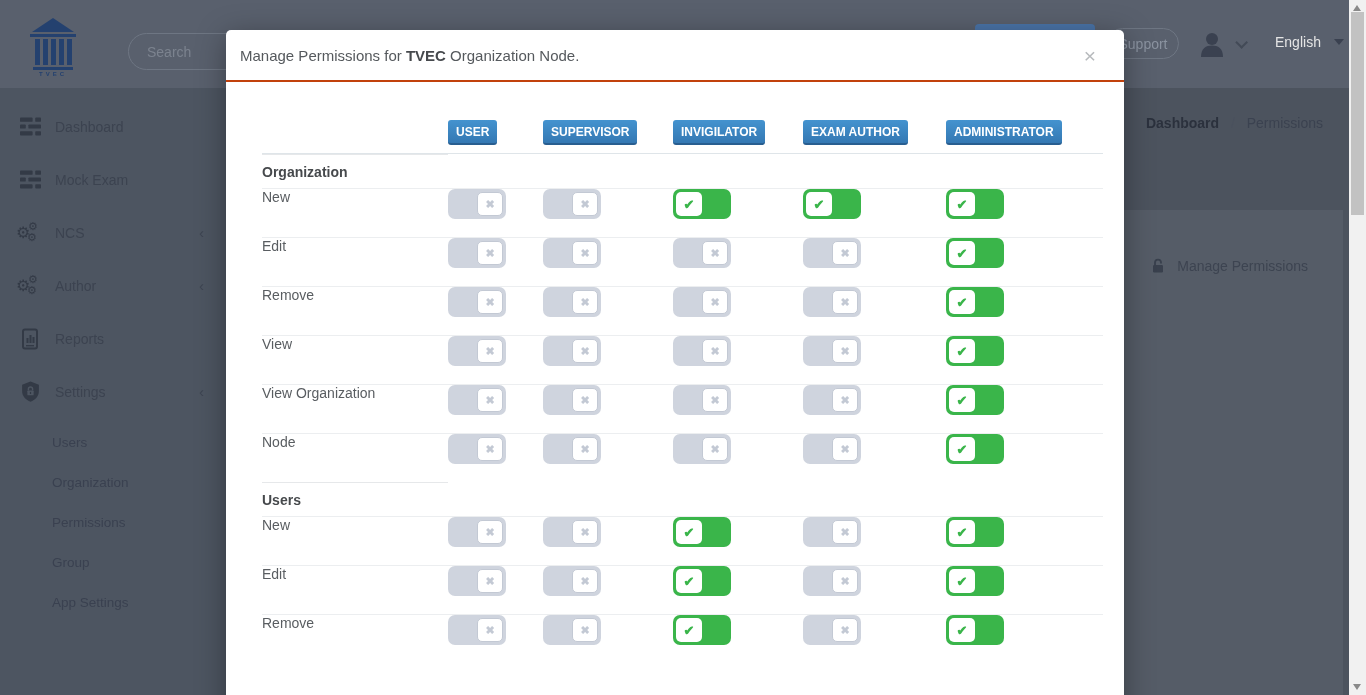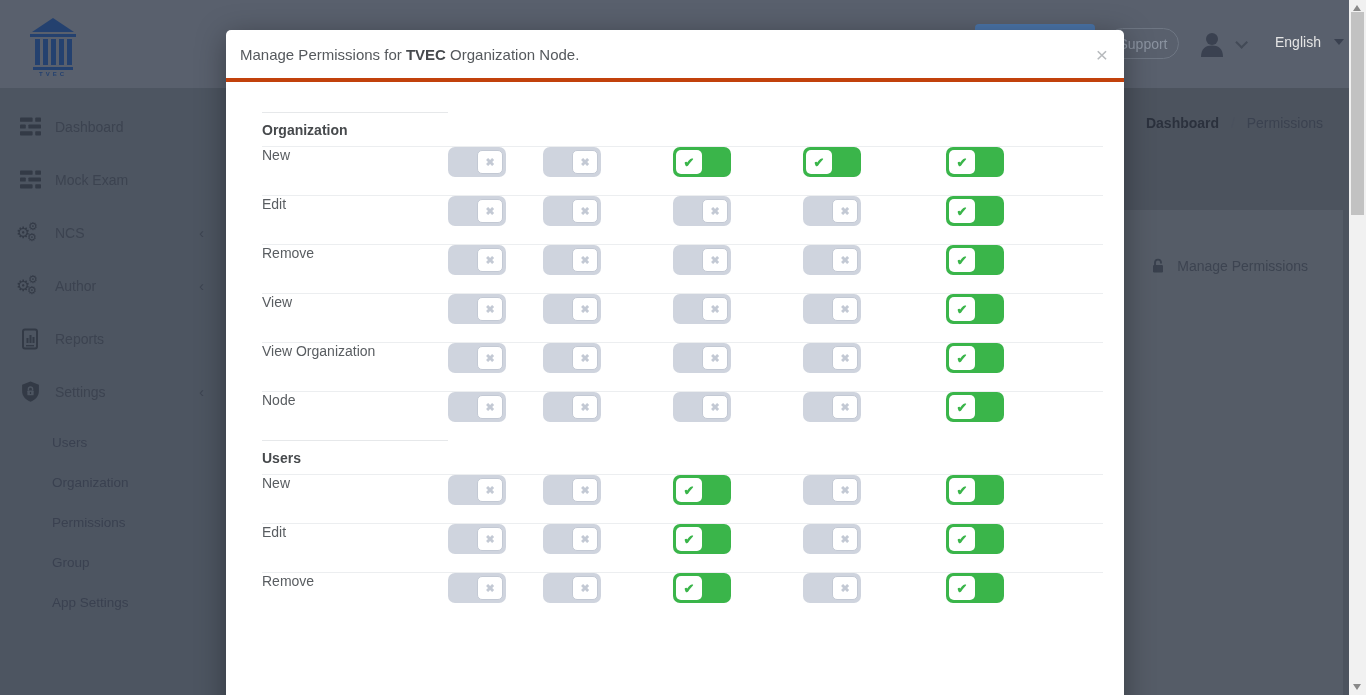--- a/index.html
+++ b/index.html
@@ -43,21 +43,21 @@
   .breadcrumb { position:absolute; top:115px; right:43px; z-index:1; font-size:14px; color:#3b4250; }
   .breadcrumb .bc-home { font-weight:bold; color:#2b313d; }
   .breadcrumb .bc-sep { margin:0 8px; color:#4a515e; }
 
   .content-card { position:absolute; left:246px; top:210px; width:1097px; height:485px; background:#555c67; z-index:1; }
   .manage-link { position:absolute; top:48px; right:35px; display:flex; align-items:center; color:#3d4451; font-size:14px; cursor:pointer; }
   .manage-link svg { margin-right:12px; }
 
   
   .modal { position:absolute; left:226px; top:30px; width:898px; height:700px; background:#ffffff; border-radius:5px; box-shadow:0 6px 30px rgba(0,0,0,0.35); z-index:10; }
-  .modal-header { height:52px; display:flex; align-items:center; padding:0 16px 0 14px; border-bottom:4px solid #c2410c; }
+  .modal-header { height:52px; display:flex; align-items:center; padding:0 28px 0 14px; border-bottom:2px solid #c2410c; }
   .modal-title { font-size:15px; color:#55595d; }
   .modal-title b { color:#46494d; }
   .modal-close { margin-left:auto; background:none; border:none; font-size:21px; color:#b7babd; cursor:pointer; line-height:1; }
 
   .modal-tabs { padding:13px 0 0 30px; }
   .tab { display:inline-block; font-size:14px; color:#4e5256; cursor:pointer; }
   .tab:nth-child(1) { margin-right:42px; }
   .tab:nth-child(2) { margin-right:76px; }
 
   .modal-body { padding:30px 21px 0 36px; }
@@ -99,20 +99,21 @@
       <div class="cols">
           <i></i>
           <i></i>
           <i></i>
           <i></i>
           <i></i>
         </div>
       <div class="base"></div>
       <div class="logo-text">TVEC</div>
     </div>
+    <input class="search-pill" type="text" placeholder="Search" style="">
     <button class="hidden-blue-btn"></button>
     <div class="support-pill">
       <span>Support</span>
     </div>
     <div class="avatar-wrap">
       <svg width="30" height="30" viewBox="0 0 30 30">
         <circle cx="15" cy="10" r="6" fill="#3a4150"></circle>
         <path d="M4 28 C4 19 9 16.5 15 16.5 C21 16.5 26 19 26 28 Z" fill="#3a4150"></path>
       </svg>
       <span class="avatar-chevron"></span>
@@ -223,20 +224,28 @@
 
   <div class="modal">
     <div class="modal-header">
       <div class="modal-title">
         <span>Manage Permissions for </span><b>TVEC</b><span> Organization Node.</span>
       </div>
       <button class="modal-close">×</button>
     </div>
     <div class="modal-body">
       <div class="perm-table">
+        <div class="thead-row">
+          <div class="col-label"></div>
+        <div class="col-0"><button class="role-btn">USER</button></div>
+            <div class="col-1"><button class="role-btn">SUPERVISOR</button></div>
+            <div class="col-2"><button class="role-btn">INVIGILATOR</button></div>
+            <div class="col-3"><button class="role-btn">EXAM AUTHOR</button></div>
+            <div class="col-4"><button class="role-btn">ADMINISTRATOR</button></div>
+          </div>
         <div id="table-body">
             <div class="section-row">
               <div class="col-label">Organization</div>
             </div>
             <div class="data-row">
               <div class="col-label row-label">New</div>
               <div class="col-0"><span class="toggle off"><span class="knob">✖</span></span></div>
               <div class="col-1"><span class="toggle off"><span class="knob">✖</span></span></div>
               <div class="col-2"><span class="toggle on"><span class="knob">✔</span></span></div>
               <div class="col-3"><span class="toggle on"><span class="knob">✔</span></span></div>

